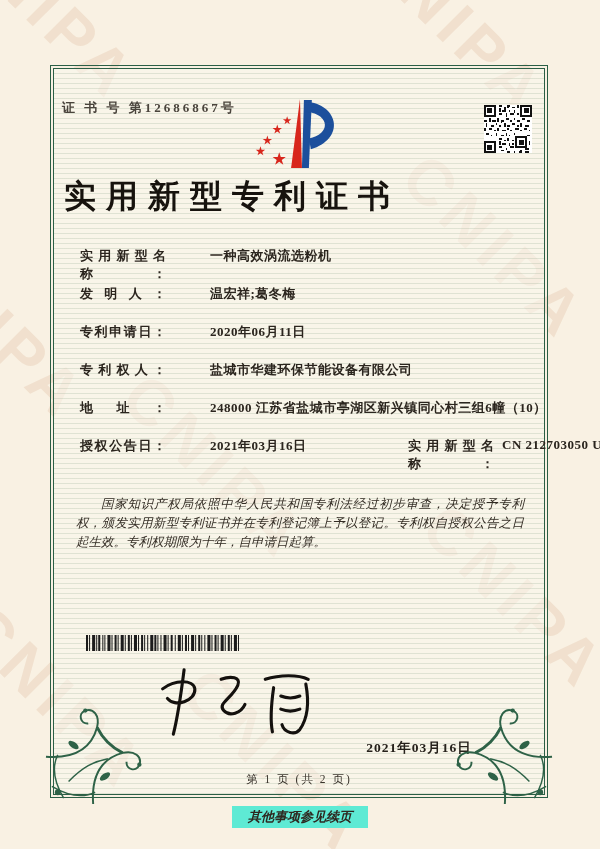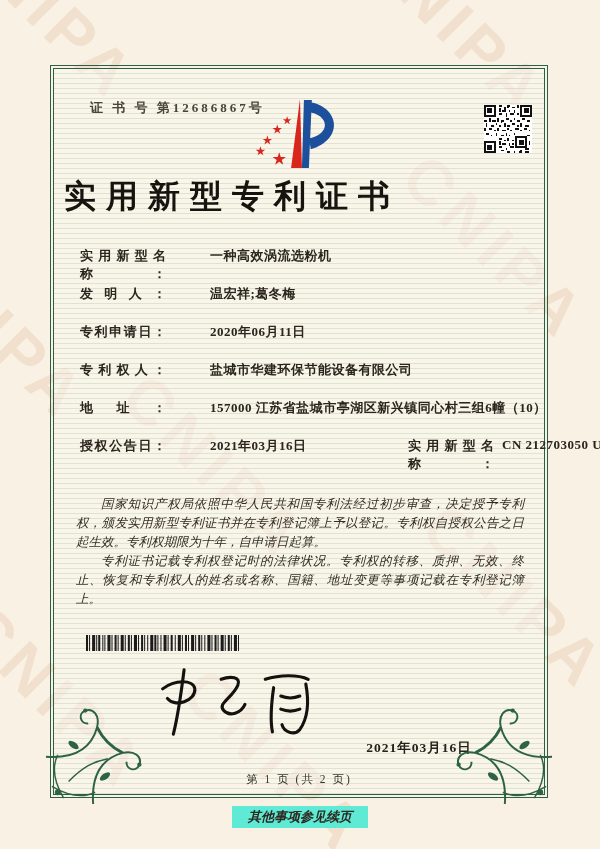--- a/index.html
+++ b/index.html
@@ -27,21 +27,21 @@
     background-color:rgba(250,248,238,0.55);
     background-image:repeating-linear-gradient(0deg,
       rgba(120,152,122,0.20) 0px, rgba(120,152,122,0.20) 1px,
       rgba(0,0,0,0) 1px, rgba(0,0,0,0) 5px);
   }
   .ornament{position:absolute;z-index:3;}
   .ornament.br{right:-10px;bottom:-12px;}
   .ornament.bl{left:-10px;bottom:-12px;transform:scaleX(-1);}
 
   .cert-number{
-    position:absolute;left:36px;top:30px;
+    position:absolute;left:8px;top:30px;
     font-size:13px;letter-spacing:3px;font-weight:600;color:#4a443c;
   }
   .logo{position:absolute;left:188px;top:24px;width:112px;height:84px;}
   .qr{position:absolute;left:430px;top:36px;width:48px;height:48px;}
   .title{
     position:absolute;left:0;top:106px;width:100%;text-align:left;
     font-size:32px;font-weight:700;letter-spacing:10px;color:#17130e;
     text-indent:10px;
   }
   .fields{position:absolute;left:26px;top:178px;right:24px;font-size:13px;font-weight:600;color:#2b251e;}
@@ -138,35 +138,34 @@
         <div class="frow">
           <span class="flabel">专利申请日：</span>
           <span class="fvalue">2020年06月11日</span>
         </div>
         <div class="frow">
           <span class="flabel">专利权人：</span>
           <span class="fvalue">盐城市华建环保节能设备有限公司</span>
         </div>
         <div class="frow">
           <span class="flabel">地址：</span>
-          <span class="fvalue">157000 江苏省盐城市亭湖区新兴镇同心村三组6幢（10）</span>
+          <span class="fvalue">248000 江苏省盐城市亭湖区新兴镇同心村三组6幢（10）</span>
         </div>
         <div class="frow">
           <span class="flabel">授权公告日：</span>
           <span class="fvalue" style="flex:0 0 150px;">2021年03月16日</span>
           <span class="grant-right">
             <span class="flabel">实用新型名称：</span>
             <span class="fvalue">CN 212703050 U</span>
           </span>
         </div>
       </div>
 
       <div class="paras">
         <p>国家知识产权局依照中华人民共和国专利法经过初步审查，决定授予专利权，颁发实用新型专利证书并在专利登记簿上予以登记。专利权自授权公告之日起生效。专利权期限为十年，自申请日起算。</p>
-        <p>专利证书记载专利权登记时的法律状况。专利权的转移、质押、无效、终止、恢复和专利权人的姓名或名称、国籍、地址变更等事项记载在专利登记簿上。</p>
       </div>
 
       <svg class="barcode" viewBox="0 0 150 15" preserveAspectRatio="none" aria-hidden="true">
         <g fill="#1b1b1b">
           <path d="M0 0h2v15H0zM3 0h1v15H3zM6 0h3v15H6zM10 0h1v15h-1zM12 0h2v15h-2zM16 0h1v15h-1zM18 0h1v15h-1zM21 0h3v15h-3zM25 0h1v15h-1zM28 0h2v15h-2zM31 0h1v15h-1zM34 0h3v15h-3zM38 0h1v15h-1zM41 0h2v15h-2zM44 0h1v15h-1zM47 0h3v15h-3zM51 0h1v15h-1zM54 0h2v15h-2zM57 0h1v15h-1zM60 0h1v15h-1zM63 0h3v15h-3zM67 0h2v15h-2zM70 0h1v15h-1zM73 0h1v15h-1zM76 0h3v15h-3zM80 0h1v15h-1zM83 0h2v15h-2zM87 0h1v15h-1zM90 0h3v15h-3zM94 0h1v15h-1zM97 0h2v15h-2zM100 0h1v15h-1zM103 0h3v15h-3zM107 0h1v15h-1zM110 0h2v15h-2zM113 0h1v15h-1zM116 0h1v15h-1zM119 0h3v15h-3zM123 0h1v15h-1zM126 0h2v15h-2zM129 0h1v15h-1zM132 0h3v15h-3zM136 0h1v15h-1zM139 0h2v15h-2zM142 0h1v15h-1zM145 0h3v15h-3zM149 0h1v15h-1z"></path>
         </g>
       </svg>
 
 
       <svg class="signature" viewBox="0 0 140 62" aria-hidden="true">

